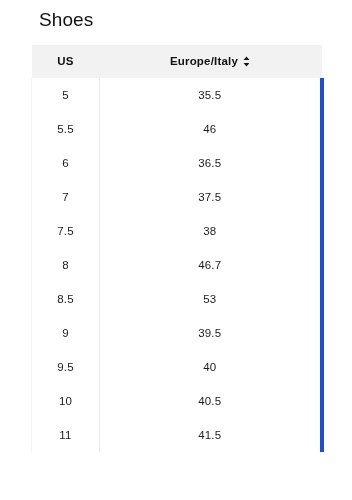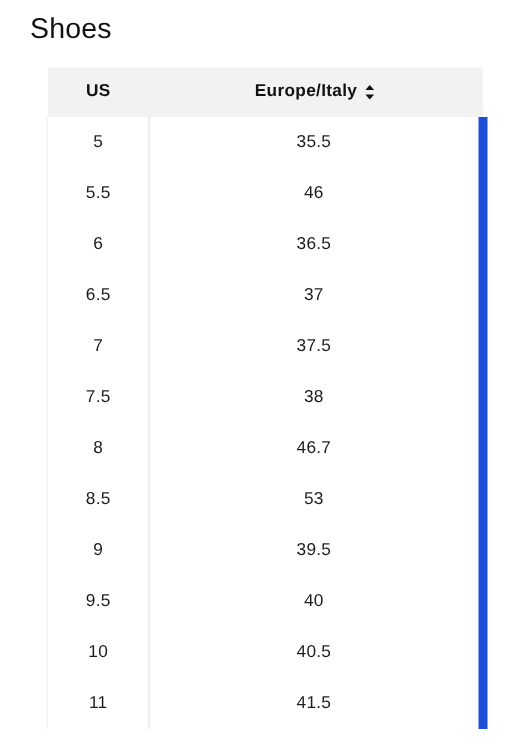--- a/index.html
+++ b/index.html
@@ -18,21 +18,21 @@
   .page {
     position: relative;
     width: 352px;
     height: 500px;
     background: #ffffff;
     box-sizing: border-box;
   }
 
   .page-title {
     position: absolute;
-    left: 20px;
+    left: 39px;
     top: 8px;
     font-size: 19px;
     line-height: 24px;
     font-weight: 400;
     color: #121212;
     letter-spacing: 0.1px;
   }
 
   .size-table {
     position: absolute;
@@ -99,21 +99,21 @@
 
   .size-table tbody td.cell-eu {
     border-left: 1px solid #e8e8e8;
   }
 
   .size-table tbody td.cell-us {
     border-left: 1px solid #f4f4f4;
   }
 
   .size-table tbody td.cell-eu-right {
-    border-right: 6px solid #1d4ed8;
+    border-right: 4px solid #1d4ed8;
   }
 </style>
 </head>
 <body>
 
 <div class="page">
 
   <div class="page-title">Shoes</div>
 
   <table class="size-table">
@@ -144,24 +144,20 @@
         </tr>
         <tr>
           <td class="cell-us">5.5</td>
           <td class="cell-eu cell-eu-right">46</td>
         </tr>
         <tr>
           <td class="cell-us">6</td>
           <td class="cell-eu cell-eu-right">36.5</td>
         </tr>
         <tr>
-          <td class="cell-us">6.5</td>
-          <td class="cell-eu cell-eu-right">37</td>
-        </tr>
-        <tr>
           <td class="cell-us">7</td>
           <td class="cell-eu cell-eu-right">37.5</td>
         </tr>
         <tr>
           <td class="cell-us">7.5</td>
           <td class="cell-eu cell-eu-right">38</td>
         </tr>
         <tr>
           <td class="cell-us">8</td>
           <td class="cell-eu cell-eu-right">46.7</td>

